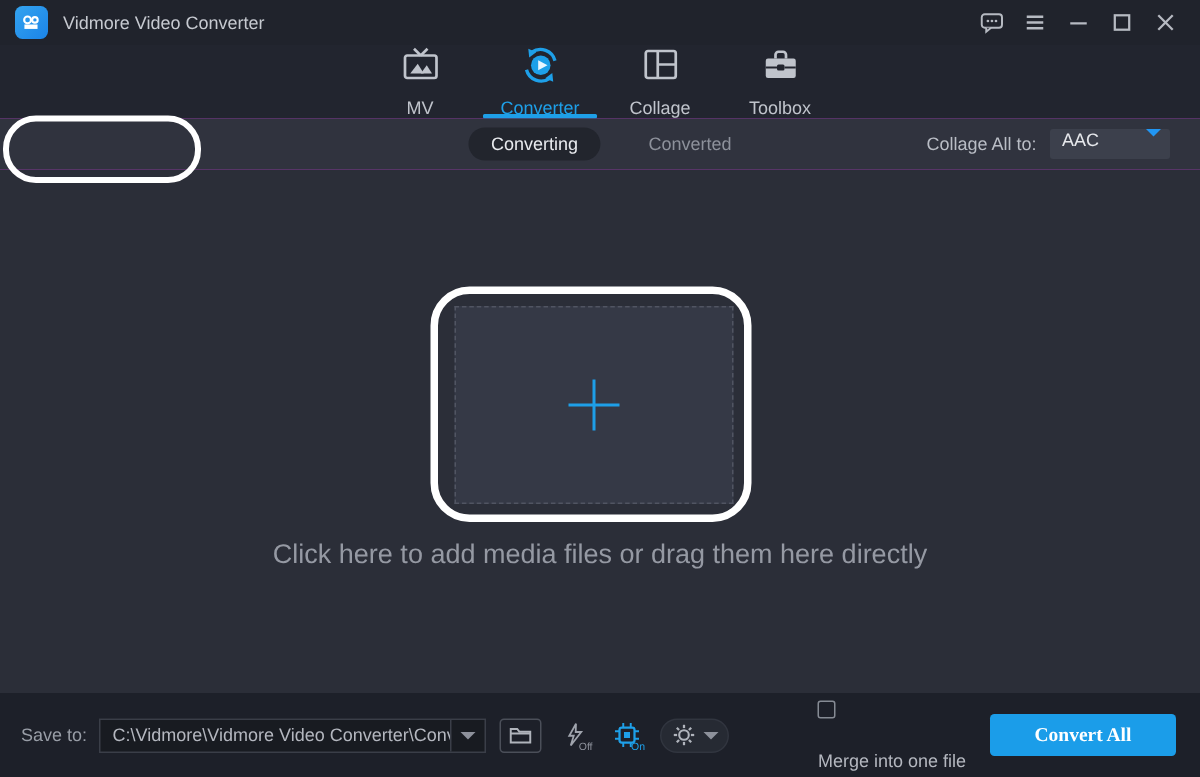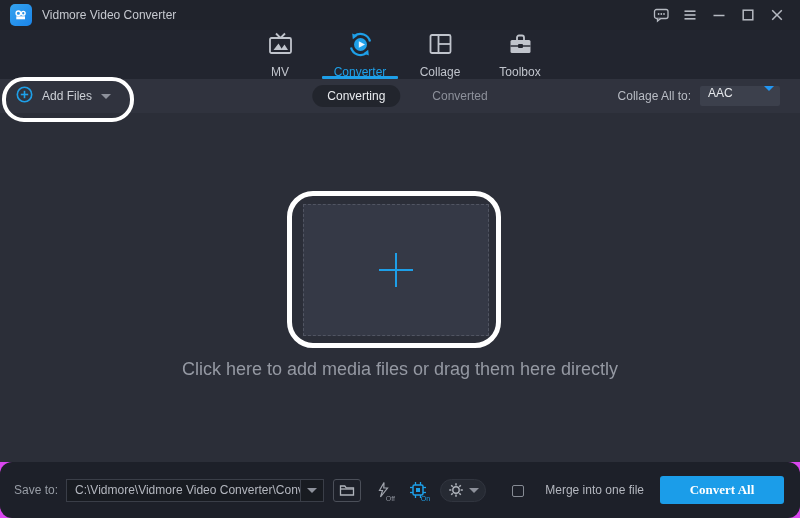--- a/index.html
+++ b/index.html
@@ -40,34 +40,34 @@
   .main { position:relative; height:349px; background:#2b2e38; }
   .dropzone { position:absolute; left:303px; top:91px; width:186px; height:132px; background:#353946; border:1px dashed #515562; display:flex; align-items:center; justify-content:center; cursor:pointer; }
   .hint { position:absolute; top:246px; left:0; width:100%; text-align:center; font-size:18px; color:#9599a3; }
 
   
   .ring { position:absolute; border:4px solid #ffffff; border-radius:22px; pointer-events:none; z-index:50; }
   .ring-addfiles { left:2px; top:77px; width:132px; height:45px; }
   .ring-dropzone { left:287px; top:191px; width:214px; height:157px; border-width:5px; border-radius:26px; }
 
   
-  .bottombar { height:56px; background:#1d2029; display:flex; align-items:center; padding:0 16px 0 14px;border-radius:12px; }
+  .bottombar { height:56px; background:#1d2029; display:flex; align-items:center; padding:0 16px 0 14px; }
   .saveto { font-size:12px; color:#989da6; margin-right:8px; }
   .pathbox { width:258px; height:23px; background:#181b21; border:1px solid #3a3e48; display:flex; align-items:center; cursor:text; }
   .pathbox .ptext { flex:1; padding:0 8px; font-size:12px; color:#b4b7bf; white-space:nowrap; overflow:hidden; }
   .pathbox .pdiv { width:1px; align-self:stretch; background:#3a3e48; }
   .pathbox .pcaret { width:22px; display:flex; align-items:center; justify-content:center; cursor:pointer; }
   .mini-btn { height:23px; display:flex; align-items:center; justify-content:center; margin-left:9px; position:relative; cursor:pointer; }
   .folder-btn { width:28px; border:1px solid #4b4f59; border-radius:3px; }
   .toggle-btn { width:26px; }
   .toggle-tag { position:absolute; right:1px; bottom:0; font-size:7px; color:#8d919b; }
   .toggle-tag.on { color:#1ea0e9; }
   .gear-btn { width:46px; background:#262a33; border:1px solid #31353f; border-radius:12px; gap:5px; }
   .bb-spacer { flex:1; }
-  .merge { display:flex; align-items:flex-end; gap:21px; margin-right:16px; cursor:pointer; }
+  .merge { display:flex; align-items:flex-start; gap:21px; margin-right:16px; cursor:pointer;flex-direction:column; }
   .checkbox { width:12px; height:12px; border:1px solid #868b94; border-radius:2px; background:transparent; }
   .merge .mlabel { font-size:12px; color:#b4b7bf; }
   .convert-btn { width:124px; height:28px; background:#1b9de9; border:none; border-radius:3px; color:#ffffff; font-size:13px; font-weight:bold; font-family:Liberation Serif, serif; cursor:pointer; }
 </style>
 </head>
 <body>
 
 <div class="app">
 
   <div class="titlebar">
@@ -166,31 +166,20 @@
             <rect x="11" y="13" width="5" height="4" rx="1" fill="#22252f"></rect>
             <line x1="3.5" y1="15" x2="11" y2="15" stroke="#22252f" stroke-width="1.4"></line>
             <line x1="16" y1="15" x2="23.5" y2="15" stroke="#22252f" stroke-width="1.4"></line>
           </svg>
       </span>
       <span class="nlabel">Toolbox</span>
     </div>
   </div>
 
   <div class="toolbar">
-    <div class="addfiles">
-      <span>
-        <svg width="17" height="17" viewBox="0 0 17 17" fill="none" stroke="#1ea0e9" stroke-width="1.6">
-            <circle cx="8.5" cy="8.5" r="7.2"></circle>
-            <line x1="8.5" y1="4.8" x2="8.5" y2="12.2"></line>
-            <line x1="4.8" y1="8.5" x2="12.2" y2="8.5"></line>
-          </svg>
-      </span>
-      <span class="aflabel">Add Files</span>
-      <span class="caret"></span>
-    </div>
     <div class="queue-tabs">
       <span class="qt-pill">Converting</span>
       <span class="qt-plain">Converted</span>
     </div>
     <div class="convert-to">
       <span class="ctlabel">Collage All to:</span>
       <div class="format-select">
         <span class="fval">AAC</span>
         <span class="caret"></span>
       </div>

